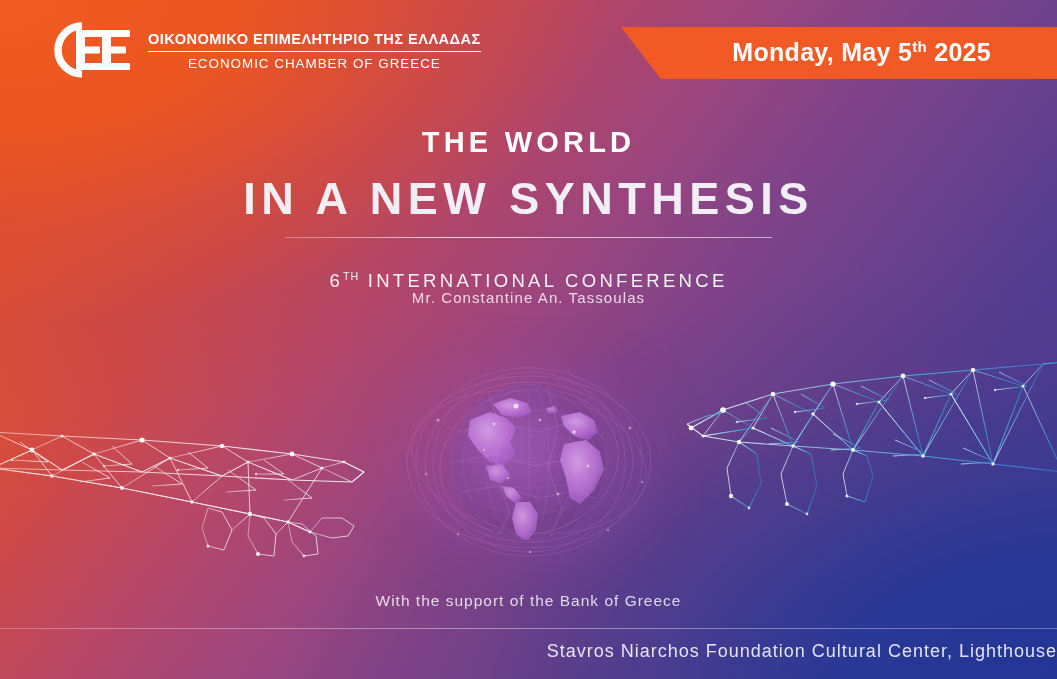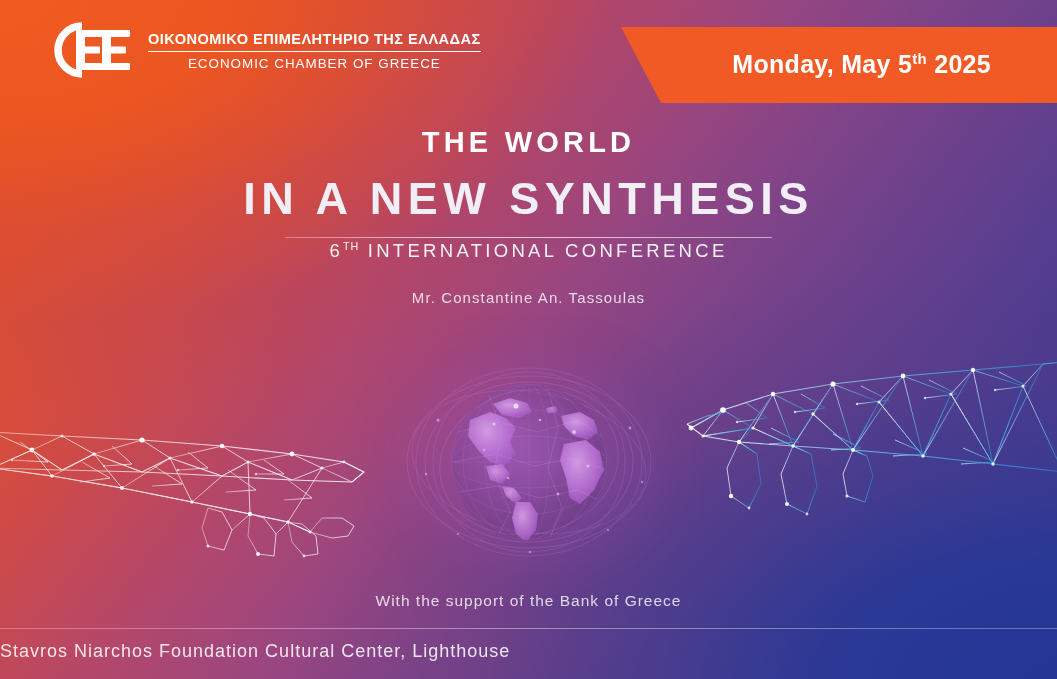--- a/index.html
+++ b/index.html
@@ -93,21 +93,21 @@
     white-space: nowrap;
     text-align: center;
     padding-top: 5px;
   }
 
   .date-banner {
     position: absolute;
     left: 615px;
     top: 27px;
     width: 442px;
-    height: 76px;
+    height: 52px;
     background: #f15a24;
     clip-path: polygon(6px 0, 100% 0, 100% 100%, 46px 100%);
     display: flex;
     align-items: center;
     justify-content: flex-end;
   }
   .date-text {
     color: #ffffff;
     font-size: 25px;
     font-weight: 700;
@@ -139,21 +139,21 @@
     line-height: 1.12;
     margin-top: 16px;
   }
   .title-rule {
     width: 487px;
     height: 1px;
     margin: 13px auto 0 auto;
     background: linear-gradient(to right, rgba(255,255,255,0.30), rgba(255,255,255,0.75) 35%, rgba(255,255,255,0.55));
   }
   .subtitle {
-    margin-top: 2px;
+    margin-top: 32px;
     color: #f6f2f8;
     font-size: 18.5px;
     font-weight: 400;
     letter-spacing: 3.3px;
   }
   .subtitle sup { font-size: 0.58em; vertical-align: super; letter-spacing: 1px; }
 
   
   .auspices {
     position: absolute;
@@ -183,21 +183,21 @@
     left: 0;
     top: 628px;
     width: 1057px;
     height: 1px;
     background: linear-gradient(to right, rgba(255,255,255,0.28), rgba(255,255,255,0.42) 50%, rgba(255,255,255,0.30));
   }
   .venue {
     position: absolute;
     left: 0; right: 0;
     top: 641px;
-    text-align: left;
+    text-align: right;
     color: rgba(255,255,255,0.86);
     font-size: 18px;
     font-weight: 300;
     letter-spacing: 1.0px;
   }
 </style>
 </head>
 <body>
 
 <div id="poster">

